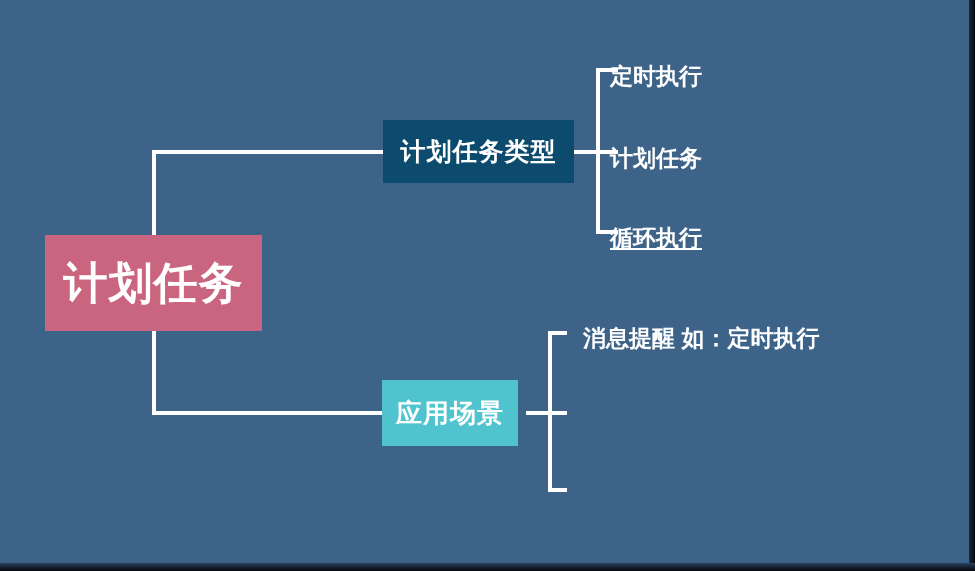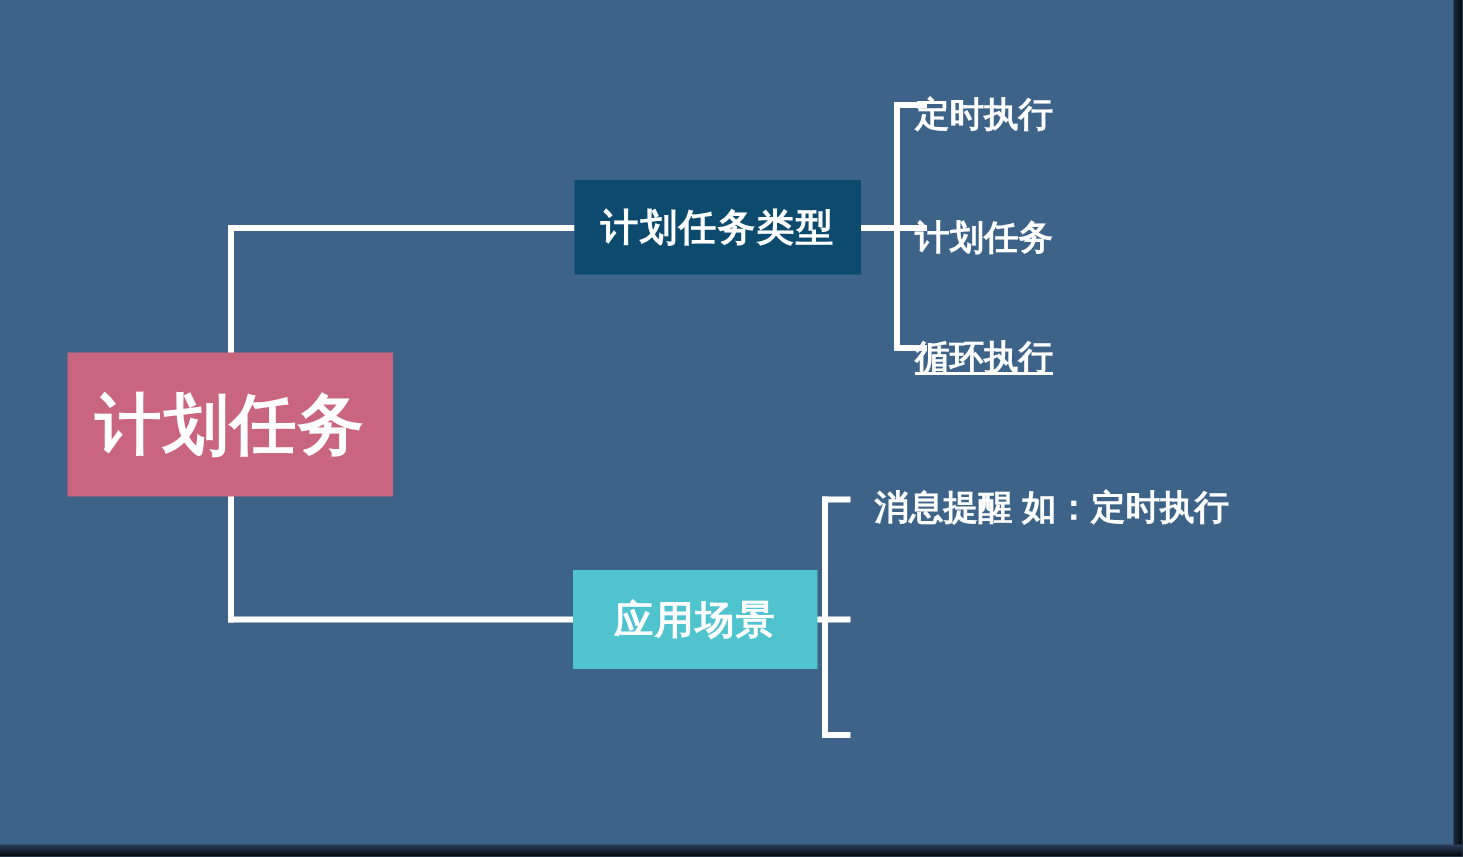--- a/index.html
+++ b/index.html
@@ -54,21 +54,21 @@
     font-size: 44px;
   }
   .node-branch1 {
     left: 383px; top: 120px;
     width: 191px; height: 63px;
     background: #4fc3ce;
     font-size: 25px;
   }
   .node-branch2 {
     left: 382px; top: 380px;
-    width: 163px; height: 66px;
+    width: 136px; height: 66px;
     background: #4fc3ce;
     font-size: 26px;
   }
   
   .leaf {
     position: absolute;
     color: #ffffff;
     font-weight: bold;
     font-size: 23px;
     line-height: 30px;

